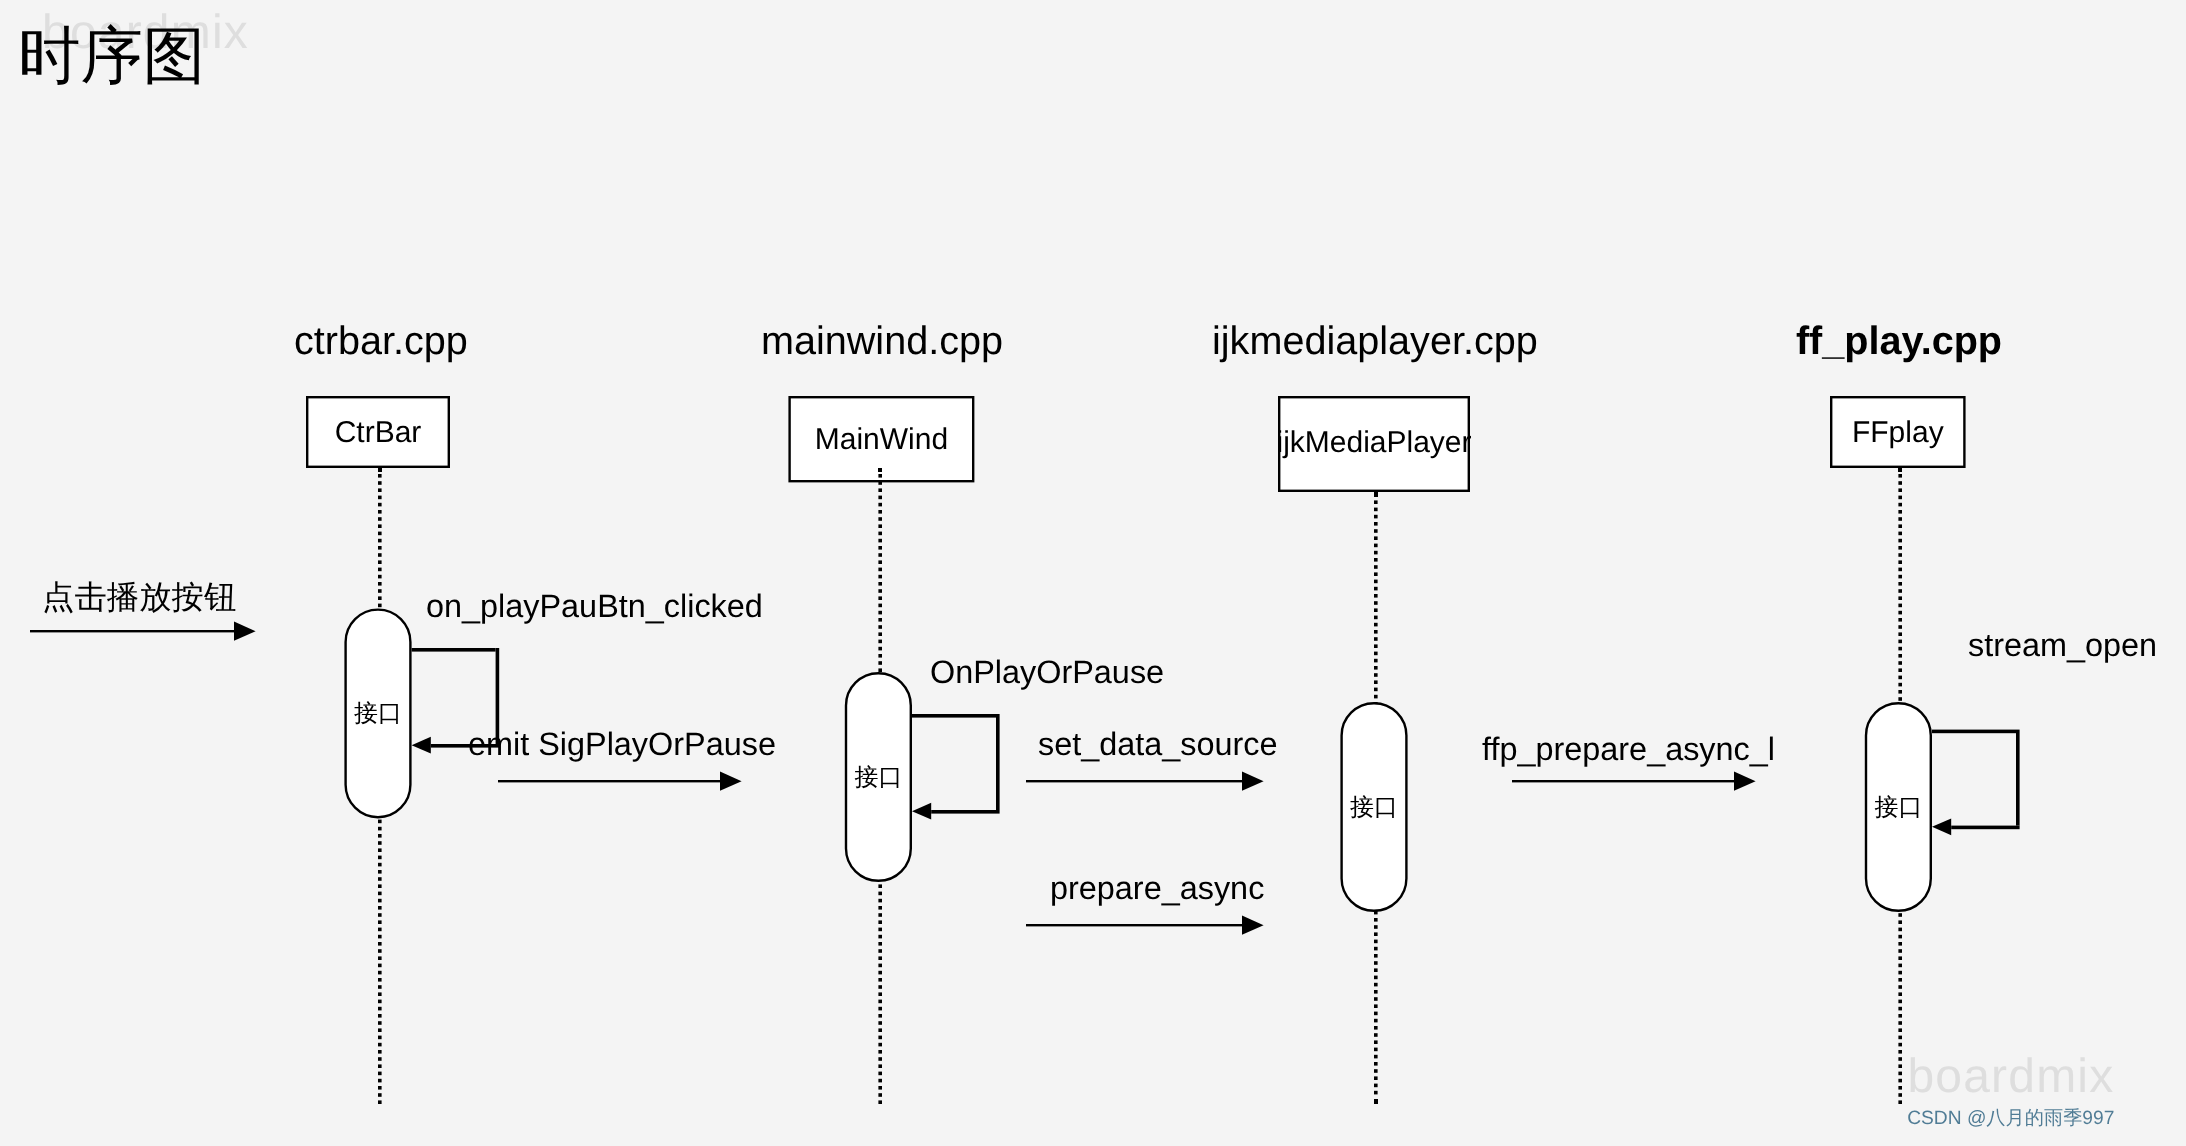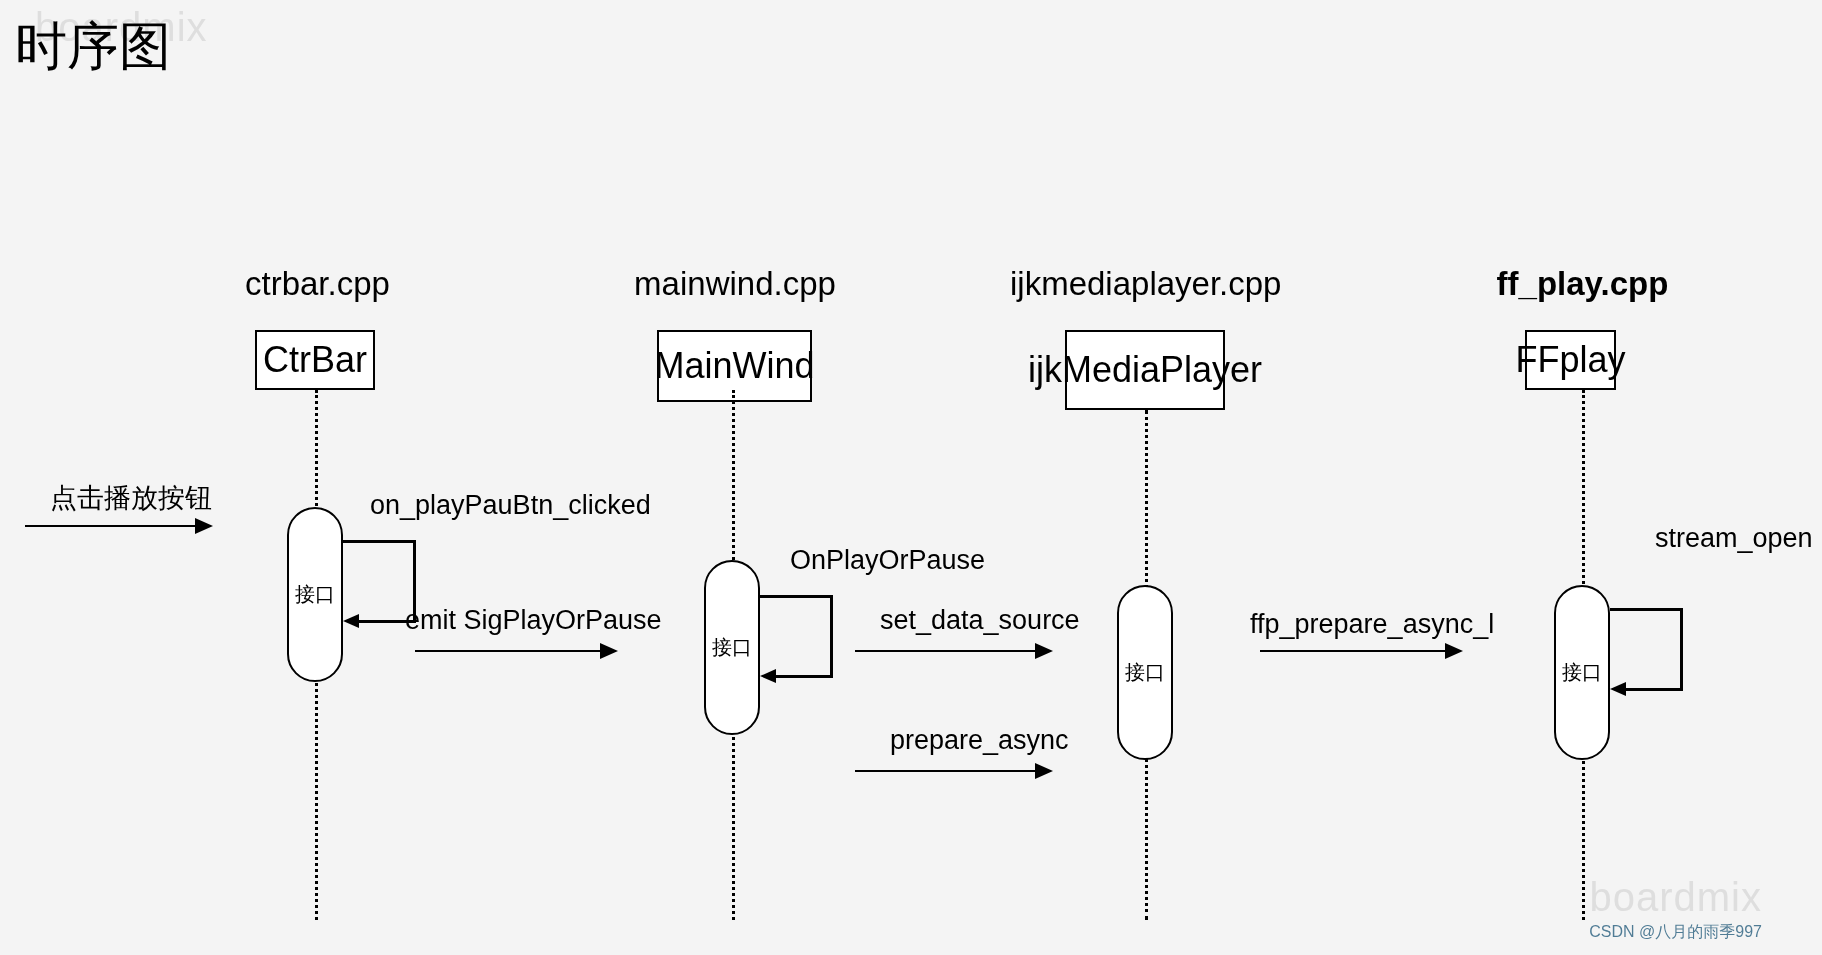--- a/index.html
+++ b/index.html
@@ -42,41 +42,41 @@
     left:15px;top:12px;
     font-size:52px;
     font-weight:400;
   }
   
   .file-label{font-size:33px;position:absolute;text-align:center;}
   .participant{
     position:absolute;
     border:2px solid #000;
     background:#fff;
-    font-size:36px;
+    font-size:25px;
     display:flex;align-items:center;justify-content:center;
     text-align:center;
     padding:4px 8px;
     box-sizing:border-box;
   }
   .lifeline{
     position:absolute;
     border-left:3px dotted #000;
     width:0;
   }
   .activation{
     position:absolute;
     border:2px solid #000;
     border-radius:28px;
     background:#fff;
     box-sizing:border-box;
     display:flex;align-items:center;justify-content:center;
     font-size:20px;
   }
-  .msg{position:absolute;font-size:27px;white-space:nowrap;margin-left:15px;}
+  .msg{position:absolute;font-size:27px;white-space:nowrap;}
   
   .arrow-line{position:absolute;height:0;border-top:2px solid #000;}
   .arrow-head-right{
     position:absolute;width:0;height:0;
     border-top:8px solid transparent;
     border-bottom:8px solid transparent;
     border-left:18px solid #000;
   }
   
   .self-call{position:absolute;}
@@ -111,21 +111,21 @@
 </div>
 <div class="lifeline" style="left:732px;top:390px;height:530px;"></div>
 
 <div class="file-label" style="left:1010px;top:265px;width:270px;">ijkmediaplayer.cpp</div>
 <div class="participant" style="left:1065px;top:330px;width:160px;height:80px;line-height:1.1;">
   <span>ijkMediaPlayer</span>
 </div>
 <div class="lifeline" style="left:1145px;top:410px;height:510px;"></div>
 
 <div class="file-label" style="left:1495px;top:265px;width:175px;font-weight:bold;">ff_play.cpp</div>
-<div class="participant" style="left:1525px;top:330px;width:91px;height:60px;">
+<div class="participant" style="left:1525px;top:330px;width:113px;height:60px;">
   <span>FFplay</span>
 </div>
 <div class="lifeline" style="left:1582px;top:390px;height:530px;"></div>
 
 <div class="activation" style="left:287px;top:507px;width:56px;height:175px;">
   <span>接口</span>
 </div>
 <div class="activation" style="left:704px;top:560px;width:56px;height:175px;">
   <span>接口</span>
 </div>

